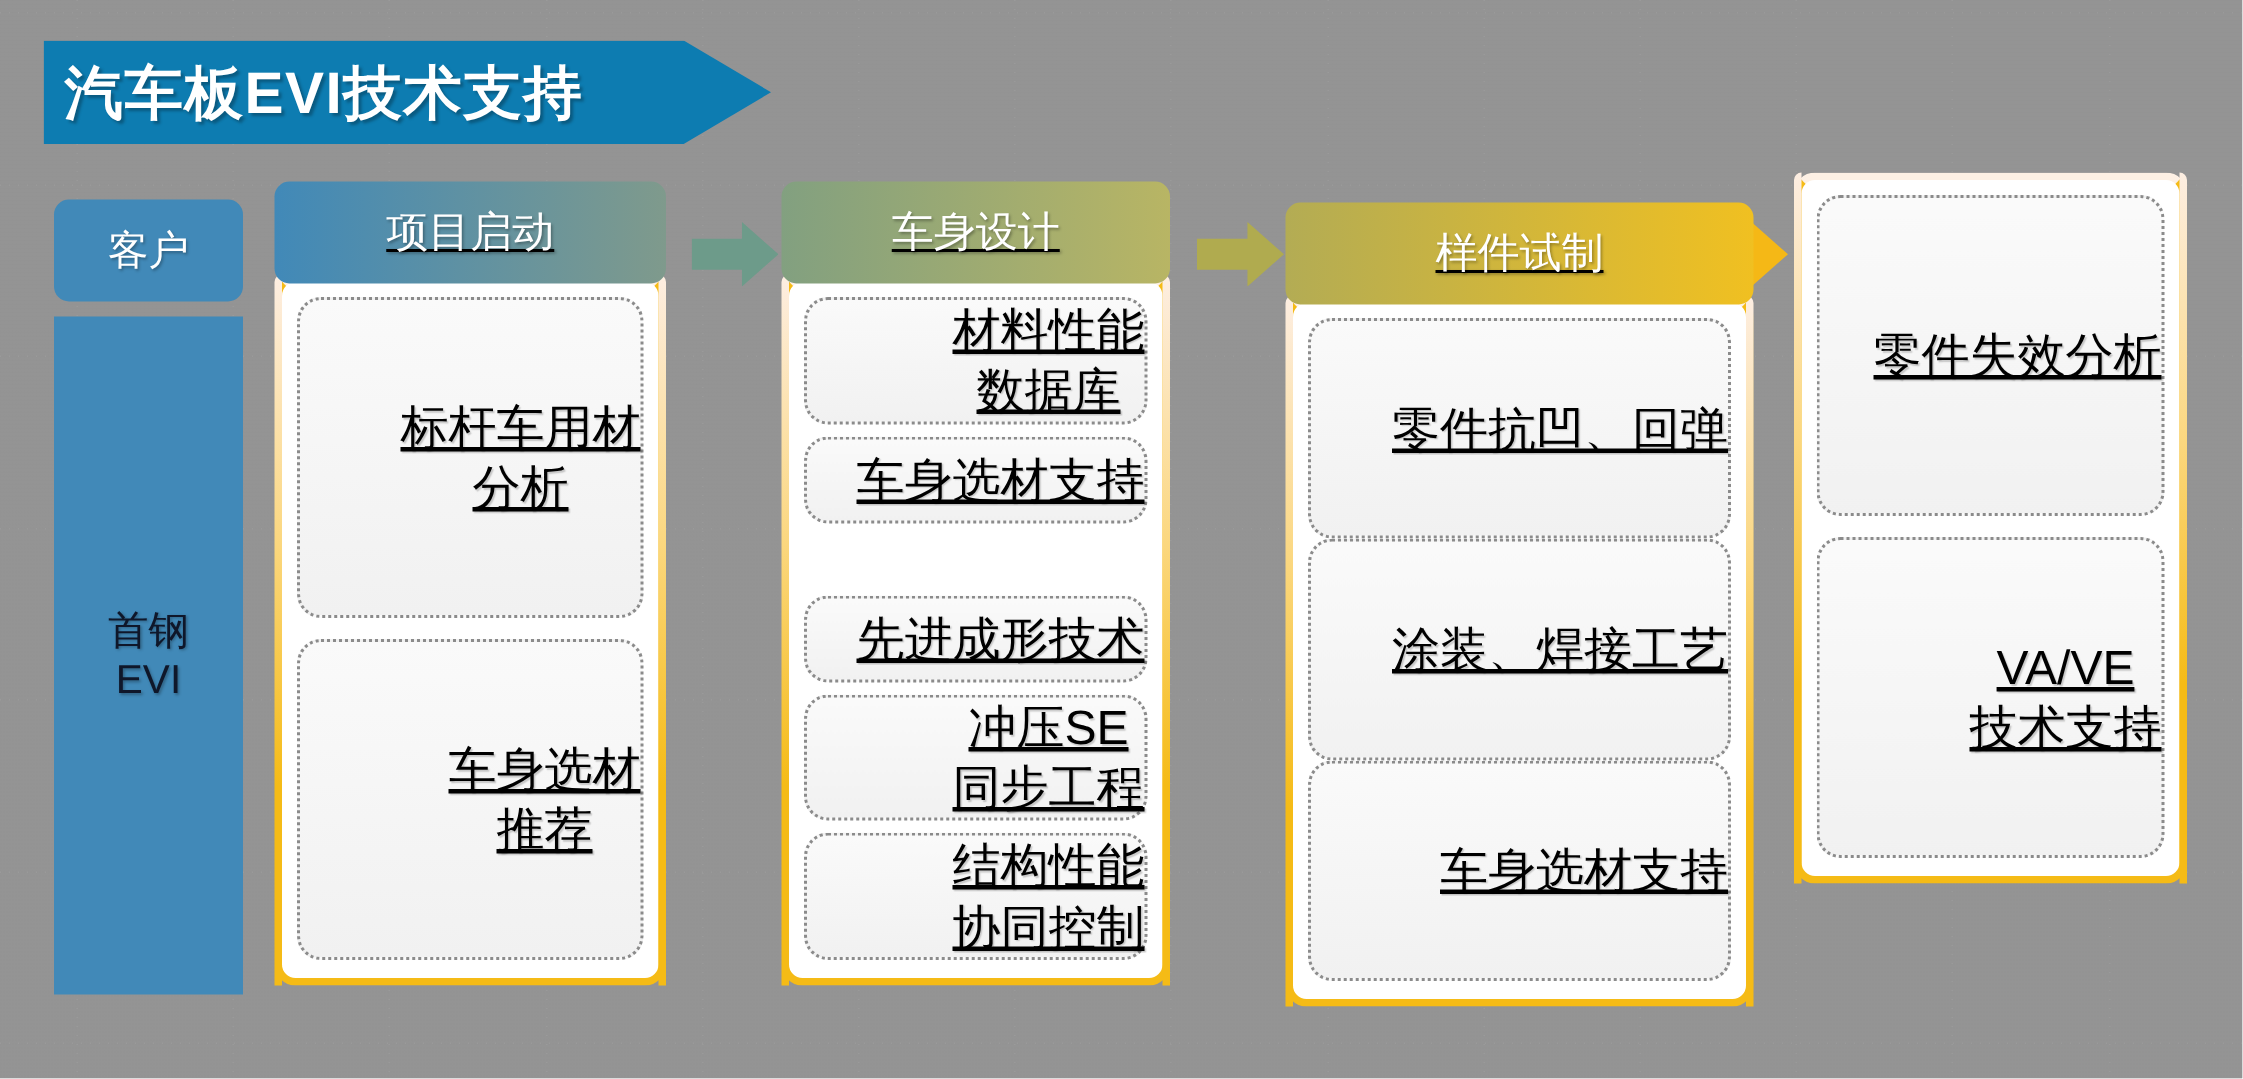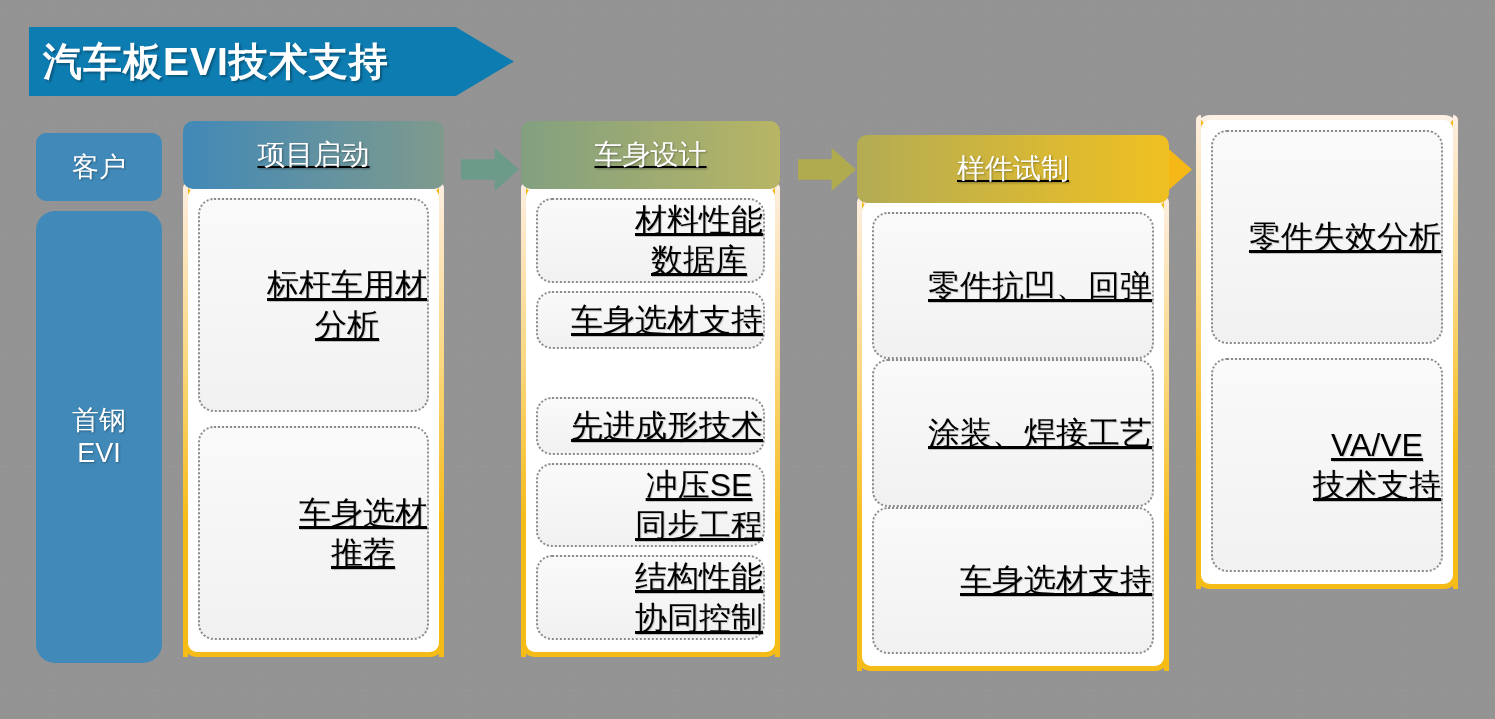--- a/index.html
+++ b/index.html
@@ -92,26 +92,26 @@
     display: flex;
     align-items: center;
     justify-content: center;
     color: #ffffff;
     font-size: 27px;
     text-shadow: 1px 1px 2px rgba(0,0,0,0.30);
   }
   .cust-body {
     margin-top: 10px;
     height: 452px;
-    border-radius: 19px;
+    border-radius: 0;
     background: #4189b8;
     display: flex;
     align-items: center;
     justify-content: center;
-    color: #ffffff;
+    color: #0f172a;
     font-size: 27px;
     line-height: 1.22;
     text-align: center;
     text-shadow: 1px 1px 2px rgba(0,0,0,0.30);
   }
 
   
   .stage-col {
     position: absolute;
     top: 121px;

